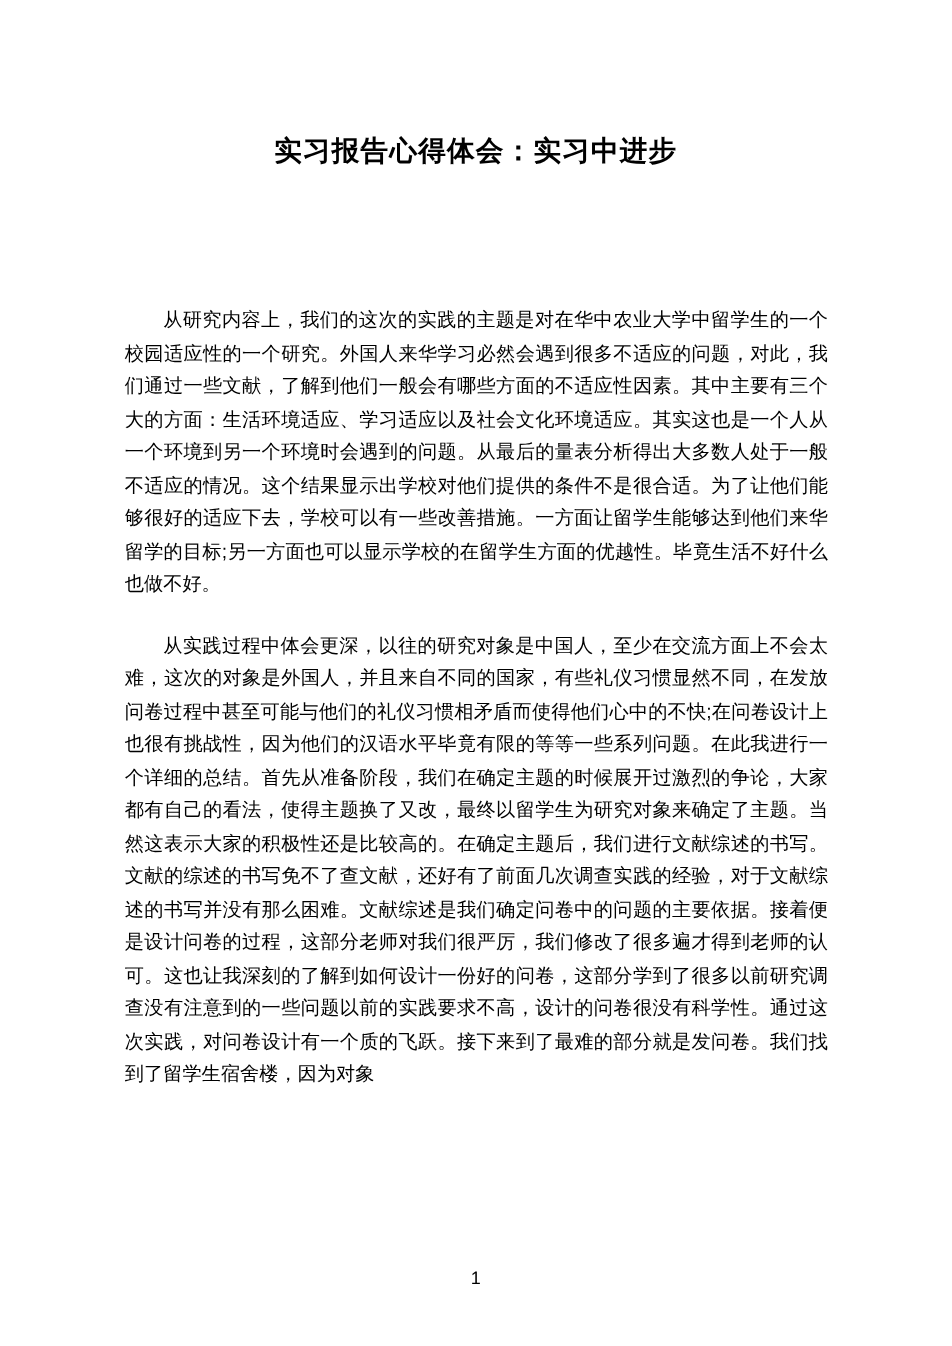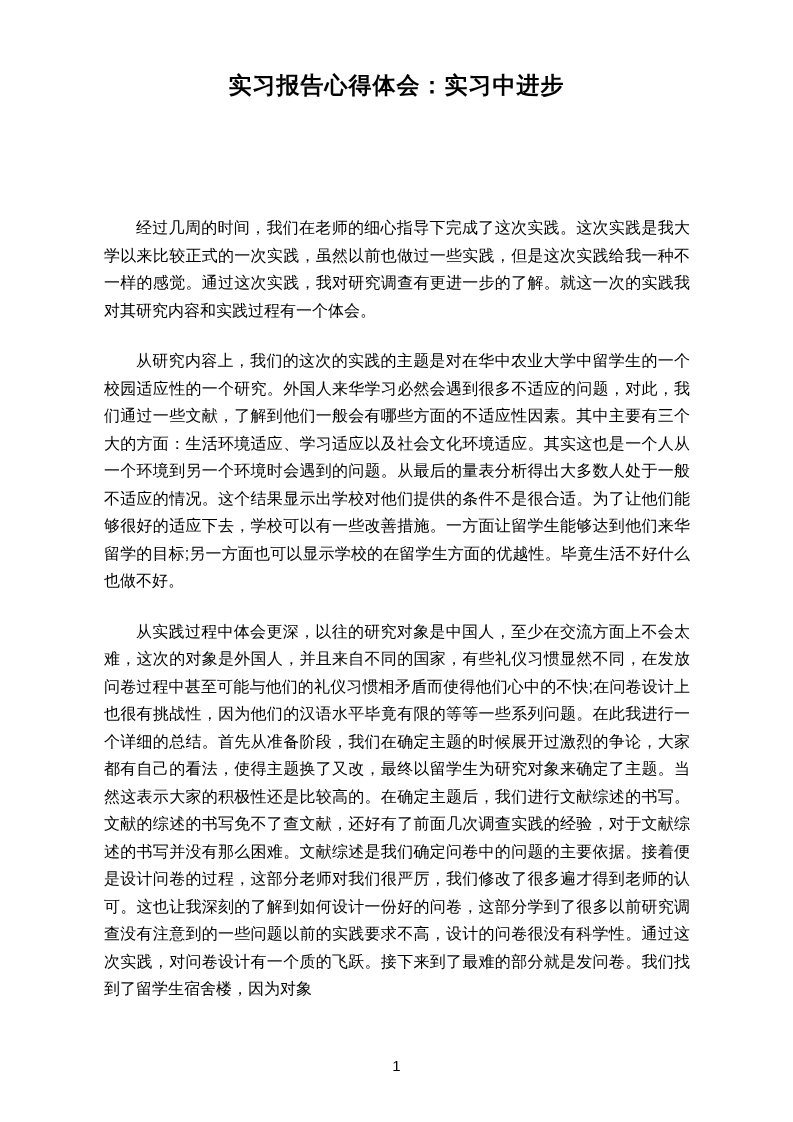--- a/index.html
+++ b/index.html
@@ -13,21 +13,21 @@
     height: 1122px;
     margin: 0 auto;
     background: #ffffff;
     color: #000000;
     font-family: "Liberation Sans", "DejaVu Sans", sans-serif;
     overflow: hidden;
     box-sizing: border-box;
   }
   .doc-title {
     margin: 0;
-    padding-top: 68px;
+    padding-top: 108px;
     font-size: 23px;
     line-height: 34px;
     font-weight: bold;
     text-align: center;
     letter-spacing: 1px;
     color: #000000;
   }
   .doc-body {
     margin: 112px 103px 0 104px;
   }
@@ -51,19 +51,18 @@
     color: #000000;
   }
 </style>
 </head>
 <body>
 
 <div class="page">
   <h1 class="doc-title">实习报告心得体会：实习中进步</h1>
 
   <div class="doc-body">
-    <p>经过几周的时间，我们在老师的细心指导下完成了这次实践。这次实践是我大学以来比较正式的一次实践，虽然以前也做过一些实践，但是这次实践给我一种不一样的感觉。通过这次实践，我对研究调查有更进一步的了解。就这一次的实践我对其研究内容和实践过程有一个体会。</p>
     <p>从研究内容上，我们的这次的实践的主题是对在华中农业大学中留学生的一个校园适应性的一个研究。外国人来华学习必然会遇到很多不适应的问题，对此，我们通过一些文献，了解到他们一般会有哪些方面的不适应性因素。其中主要有三个大的方面：生活环境适应、学习适应以及社会文化环境适应。其实这也是一个人从一个环境到另一个环境时会遇到的问题。从最后的量表分析得出大多数人处于一般不适应的情况。这个结果显示出学校对他们提供的条件不是很合适。为了让他们能够很好的适应下去，学校可以有一些改善措施。一方面让留学生能够达到他们来华留学的目标;另一方面也可以显示学校的在留学生方面的优越性。毕竟生活不好什么也做不好。</p>
     <p>从实践过程中体会更深，以往的研究对象是中国人，至少在交流方面上不会太难，这次的对象是外国人，并且来自不同的国家，有些礼仪习惯显然不同，在发放问卷过程中甚至可能与他们的礼仪习惯相矛盾而使得他们心中的不快;在问卷设计上也很有挑战性，因为他们的汉语水平毕竟有限的等等一些系列问题。在此我进行一个详细的总结。首先从准备阶段，我们在确定主题的时候展开过激烈的争论，大家都有自己的看法，使得主题换了又改，最终以留学生为研究对象来确定了主题。当然这表示大家的积极性还是比较高的。在确定主题后，我们进行文献综述的书写。文献的综述的书写免不了查文献，还好有了前面几次调查实践的经验，对于文献综述的书写并没有那么困难。文献综述是我们确定问卷中的问题的主要依据。接着便是设计问卷的过程，这部分老师对我们很严厉，我们修改了很多遍才得到老师的认可。这也让我深刻的了解到如何设计一份好的问卷，这部分学到了很多以前研究调查没有注意到的一些问题以前的实践要求不高，设计的问卷很没有科学性。通过这次实践，对问卷设计有一个质的飞跃。接下来到了最难的部分就是发问卷。我们找到了留学生宿舍楼，因为对象</p>
   </div>
 
   <div class="page-number">1</div>
 </div>
 
 </body></html>

